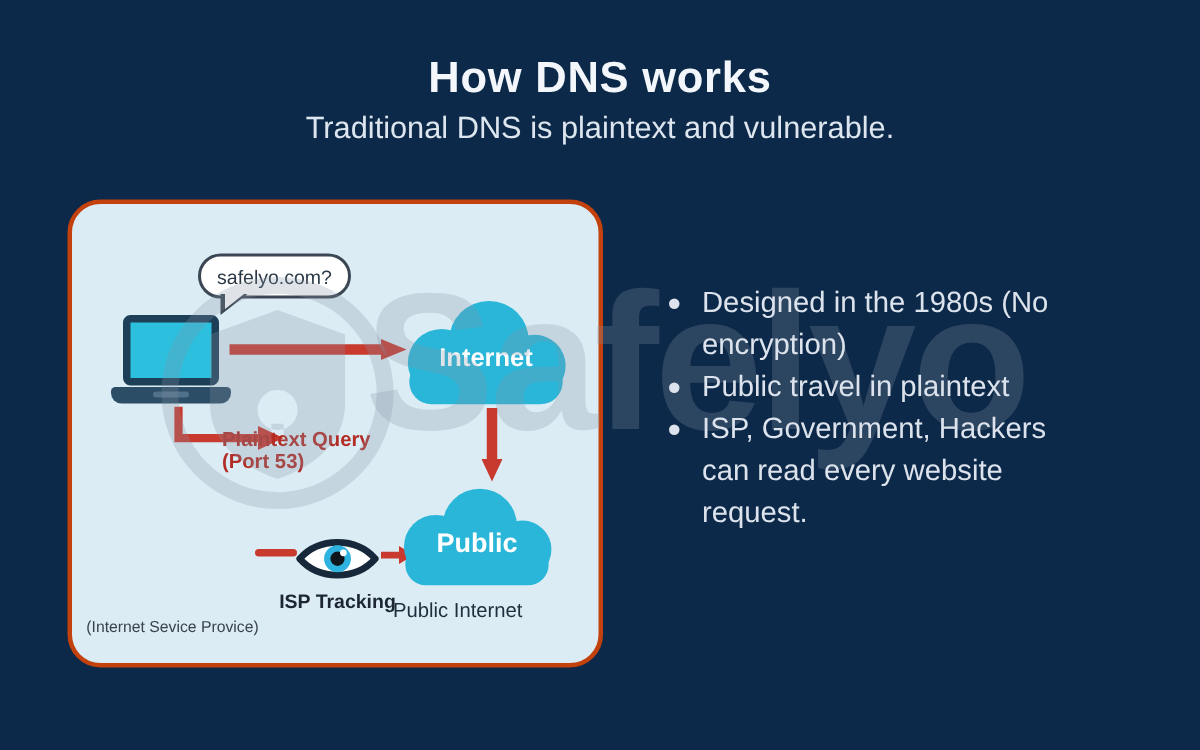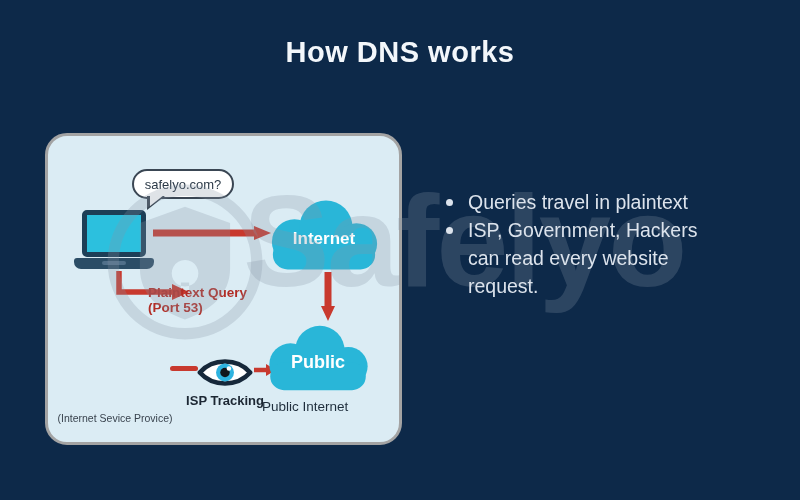--- a/index.html
+++ b/index.html
@@ -12,21 +12,21 @@
   .subtitle{margin:5px 0 0 0;font-size:20.5px;font-weight:400;color:#dde6ef;}
 
   
   .watermark{position:absolute;inset:0;z-index:20;pointer-events:none;}
   .wm-text{position:absolute;left:243px;top:176px;font-size:130px;line-height:1;
     font-weight:bold;letter-spacing:-3px;color:#8795a6;opacity:.26;white-space:nowrap;}
   .wm-shield{position:absolute;left:103px;top:180px;width:164px;height:164px;opacity:.26;}
 
   
   .panel{position:absolute;left:45px;top:133px;width:357px;height:312px;z-index:10;
-    background:#dbecf4;border:3px solid #a3a3a3;border-radius:22px;box-sizing:border-box;}
+    background:#dbecf4;border:3px solid #c2410c;border-radius:22px;box-sizing:border-box;}
   .panel *{box-sizing:border-box;}
 
   .bubble{position:absolute;left:84px;top:33px;width:102px;height:30px;background:#fff;
     border:2px solid #3a4653;border-radius:16px;display:flex;align-items:center;
     justify-content:center;font-size:13px;color:#2b3947;}
   .bubble::before{content:'';position:absolute;left:13px;bottom:-13px;width:0;height:0;
     border-top:14px solid #3a4653;border-right:18px solid transparent;}
   .bubble::after{content:'';position:absolute;left:16px;bottom:-9px;width:0;height:0;
     border-top:11px solid #fff;border-right:14px solid transparent;}
 
@@ -70,20 +70,21 @@
   .bullets li::before{content:'';position:absolute;left:6px;top:11px;width:7px;height:7px;
     border-radius:50%;background:#dce3ec;}
 </style>
 </head>
 <body>
 
 <div class="canvas">
 
   <div class="header">
     <h1 class="title">How DNS works</h1>
+    <p class="subtitle">Traditional DNS is plaintext and vulnerable.</p>
   </div>
 
   <div class="panel">
 
     <div class="bubble">safelyo.com?</div>
 
     <div class="laptop">
       <div class="screen"></div>
       <div class="base"></div>
     </div>
@@ -143,21 +144,22 @@
         <rect x="8" y="42" width="104" height="30" rx="15" fill="#29b6d8"></rect>
       </svg>
       <span class="cloud-label">Public</span>
     </div>
     <div class="public-caption">Public Internet</div>
 
   </div>
 
   <div class="bullets">
     <ul>
-      <li>Queries travel in plaintext</li>
+      <li>Designed in the 1980s (No encryption)</li>
+      <li>Public travel in plaintext</li>
       <li>ISP, Government, Hackers can read every website request.</li>
     </ul>
   </div>
 
   <div class="watermark">
     <svg class="wm-shield" viewBox="0 0 160 160">
       <circle cx="80" cy="80" r="70" fill="none" stroke="#8795a6" stroke-width="11"></circle>
       <path fill-rule="evenodd" fill="#8795a6" d="M80,26 L124,42 V86 C124,112 105,127 80,136 C55,127 36,112 36,86 V42 Z
            M80,78 a13,13 0 1 0 0.1,0 Z
            M76,100 h8 v14 h-8 Z"></path>

